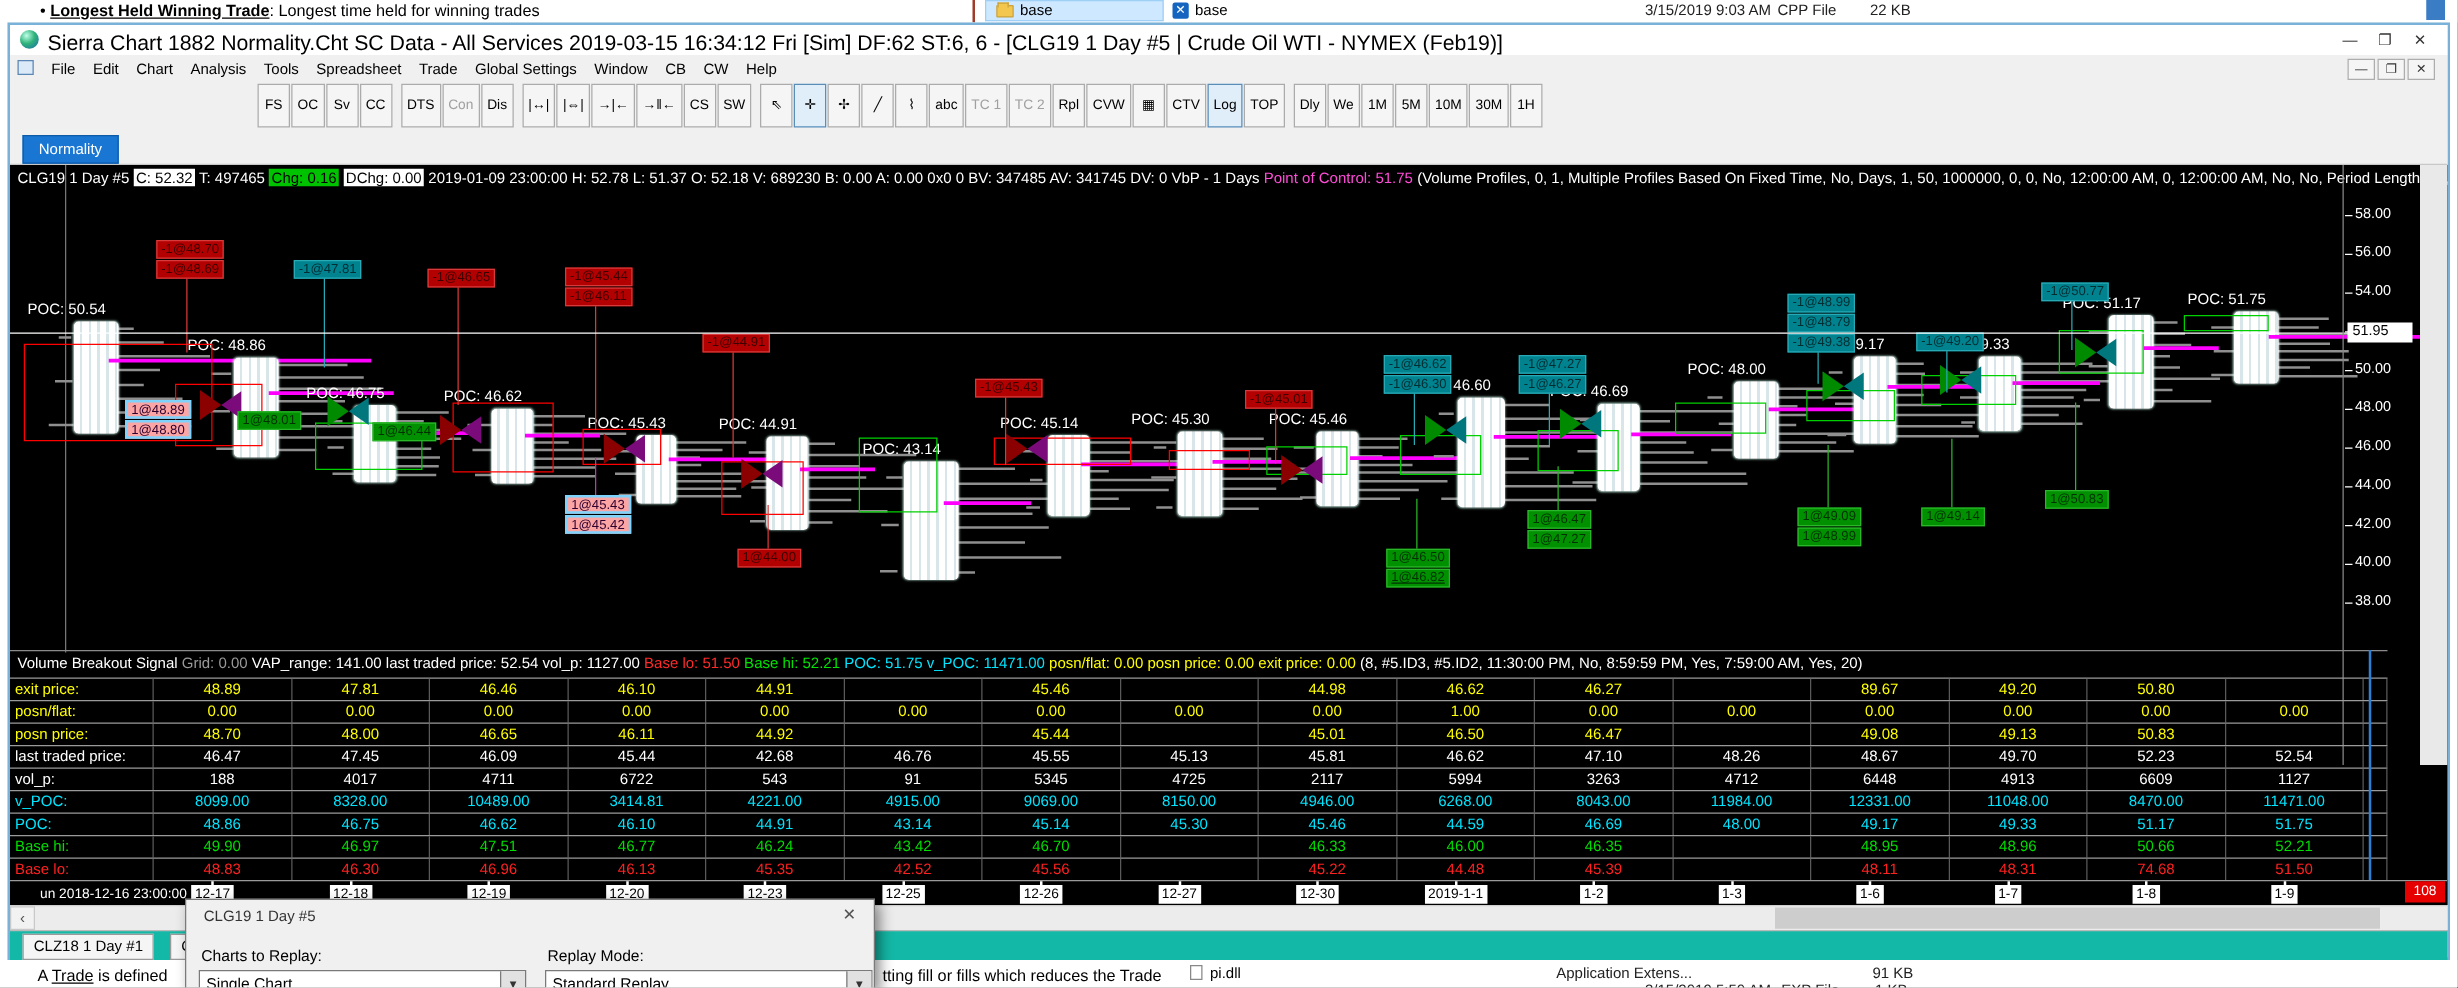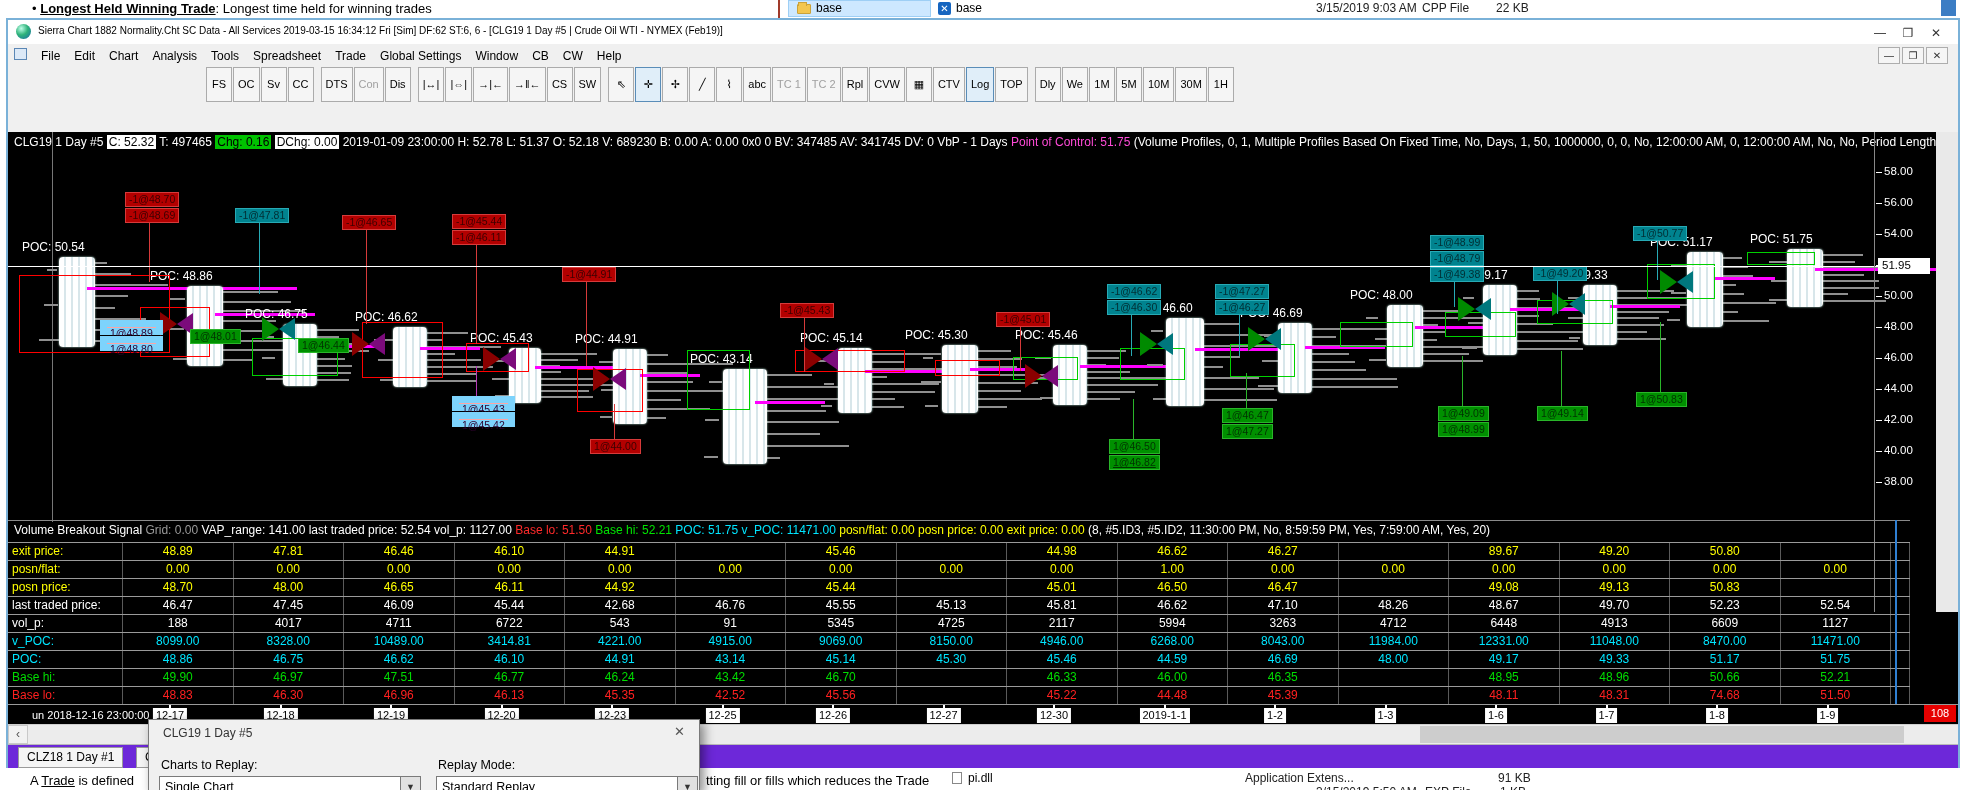--- a/index.html
+++ b/index.html
@@ -34,21 +34,21 @@
   #bg-date3 { position:absolute; left:1316px; top:17px; font-size:12px; color:#222; }
   #bg-type3 { position:absolute; left:1425px; top:17px; font-size:12px; color:#222; }
   #bg-size3 { position:absolute; left:1500px; top:17px; font-size:12px; color:#222; }
 
   
   #win { position:absolute; left:6px; top:18px; width:1954px; height:750px;
     background:#f0f0f0; border:2px solid #7ab1d8; z-index:2; }
   #titlebar { position:absolute; left:0; top:0; width:100%; height:24px; background:#fff; }
   #app-icon { position:absolute; left:8px; top:4px; width:15px; height:15px; border-radius:50%;
     background:radial-gradient(circle at 35% 30%, #bfffe9 0%, #2fb37a 45%, #1668a8 100%); }
-  #title-text { position:absolute; left:30px; top:5px; font-size:10px; color:#000; white-space:nowrap; }
+  #title-text { position:absolute; left:30px; top:5px; font-size:17px; color:#000; white-space:nowrap; }
   #win-controls { position:absolute; right:8px; top:3px; }
   #win-controls span { display:inline-block; width:28px; text-align:center; font-size:12px; color:#333; cursor:default; }
   #menubar { position:absolute; left:0; top:24px; width:100%; height:20px; background:#f0f0f0; }
   #menu-win-icon { position:absolute; left:6px; top:4px; width:13px; height:12px; background:#dce9f7; border:1px solid #5b87b5; }
   #menu-items { position:absolute; left:26px; top:2px; }
   .menu-item { display:inline-block; padding:1px 7px; font-size:12px; color:#000; }
   #mdi-controls { position:absolute; right:10px; top:1px; }
   .mdi-btn { display:inline-block; width:22px; height:17px; margin-left:2px; background:#f5f5f5;
     border:1px solid #adadad; font-size:10px; line-height:15px; text-align:center; color:#333; }
 
@@ -88,21 +88,21 @@
   .trade-rect { position:absolute; background:transparent; }
   .rect-red { border:1px solid #ff0000; }
   .rect-green { border:1px solid #00d000; }
 
   .tri { position:absolute; width:0; height:0; }
 
   .trade-label { position:absolute; height:15px; line-height:13px; font-size:10.5px; padding:0 3px; white-space:nowrap; }
   .lbl-red { background:#b30000; color:#3c0000; border:1px solid #d63a3a; }
   .lbl-teal { background:#00838f; color:#002e33; border:1px solid #27aab5; }
   .lbl-green { background:#009000; color:#003300; border:1px solid #2ab52a; }
-  .lbl-purple { background:#fca5a5; color:#2e002e; border:7px solid #7dd3fc; }
+  .lbl-purple { background:#fca5a5; color:#2e002e; border:2px solid #7dd3fc; }
   .leader { position:absolute; width:1px; }
 
   #price-axis-line { position:absolute; left:1866px; top:0; width:1px; height:480px; background:#888; }
   .ptick { position:absolute; left:1868px; width:6px; height:1px; background:#fff; }
   .plabel { position:absolute; left:1876px; width:60px; color:#fff; font-size:11.5px; }
   #cur-price { position:absolute; left:1870px; top:126px; width:52px; height:16px; background:#fff;
     color:#000; font-size:11.5px; line-height:15px; padding-left:4px; z-index:3; }
   #axis-strip { position:absolute; left:1928px; top:0; width:22px; height:480px; background:#e9e9e9; }
 
   #pane-divider { position:absolute; left:0; top:388px; width:1902px; height:1px; background:#8a8a8a; }
@@ -123,21 +123,21 @@
   .date-tick { position:absolute; top:0; width:2px; height:3px; background:#fff; transform:translateX(-50%); }
   #bar-badge { position:absolute; left:1916px; top:573px; width:32px; height:17px; background:#e60000;
     color:#fff; font-size:11px; text-align:center; line-height:16px; }
   #table-right-line { position:absolute; left:1887px; top:388px; width:2px; height:184px; background:#2f7fd2; }
 
   #hscroll { position:absolute; left:0; top:704px; width:100%; height:20px; background:#ececec; border-top:1px solid #cfcfcf; }
   #hscroll-left { position:absolute; left:0; top:0; width:20px; height:19px; background:#f2f2f2; border:1px solid #c9c9c9;
     font-size:12px; text-align:center; line-height:17px; color:#555; }
   #hscroll-thumb { position:absolute; left:1412px; top:1px; width:484px; height:17px; background:#cdcdcd; }
 
-  #chart-tabs-bottom { position:absolute; left:0; top:724px; width:100%; height:24px; background:#6d28d9; border-top:1px solid #b9b9b9; }
+  #chart-tabs-bottom { position:absolute; left:0; top:724px; width:100%; height:24px; background:#14b8a6; border-top:1px solid #b9b9b9; }
   .bottom-tab { position:absolute; top:2px; height:21px; background:#f5f5f5; border:1px solid #9a9a9a;
     font-size:12px; line-height:19px; padding:0 8px; color:#000; white-space:nowrap; overflow:hidden; }
 
   
   #dialog { position:absolute; left:148px; top:719px; width:552px; height:72px; background:#f0f0f0;
     border:1px solid #7a7a7a; box-shadow:4px 4px 10px rgba(0,0,0,.45); z-index:6; overflow:hidden; }
   #dialog-title { position:absolute; left:14px; top:6px; font-size:12px; color:#333; }
   #dialog-close { position:absolute; right:14px; top:4px; font-size:13px; color:#555; }
   #dlg-label1 { position:absolute; left:12px; top:38px; font-size:12.5px; color:#000; }
   #dlg-label2 { position:absolute; left:289px; top:38px; font-size:12.5px; color:#000; }
@@ -182,20 +182,23 @@
     <div id="title-text">Sierra Chart 1882 Normality.Cht  SC Data - All Services 2019-03-15  16:34:12 Fri [Sim]  DF:62  ST:6, 6 - [CLG19  1 Day   #5 | Crude Oil WTI - NYMEX (Feb19)]</div>
     <div id="win-controls"><span>—</span><span>❐</span><span>✕</span></div>
   </div>
   <div id="menubar">
     <div id="menu-win-icon"></div>
     <div id="menu-items"><span class="menu-item">File</span><span class="menu-item">Edit</span><span class="menu-item">Chart</span><span class="menu-item">Analysis</span><span class="menu-item">Tools</span><span class="menu-item">Spreadsheet</span><span class="menu-item">Trade</span><span class="menu-item">Global Settings</span><span class="menu-item">Window</span><span class="menu-item">CB</span><span class="menu-item">CW</span><span class="menu-item">Help</span></div>
     <div id="mdi-controls"><div class="mdi-btn" style="display: inline-block;">—</div><div class="mdi-btn" style="display: inline-block;">❐</div><div class="mdi-btn" style="display: inline-block;">✕</div></div>
   </div>
   <div id="toolbar">
     <div id="tb-buttons"><div class="tbtn">FS</div><div class="tbtn">OC</div><div class="tbtn">Sv</div><div class="tbtn">CC</div><div class="tbsep" style="display: inline-block;"></div><div class="tbtn">DTS</div><div class="tbtn disabled">Con</div><div class="tbtn">Dis</div><div class="tbsep" style="display: inline-block;"></div><div class="tbtn">|↔|</div><div class="tbtn">|⇔|</div><div class="tbtn">→|←</div><div class="tbtn">→‖←</div><div class="tbtn">CS</div><div class="tbtn">SW</div><div class="tbsep" style="display: inline-block;"></div><div class="tbtn">⇖</div><div class="tbtn pressed">✛</div><div class="tbtn">✢</div><div class="tbtn">╱</div><div class="tbtn">⌇</div><div class="tbtn">abc</div><div class="tbtn disabled">TC 1</div><div class="tbtn disabled">TC 2</div><div class="tbtn">Rpl</div><div class="tbtn">CVW</div><div class="tbtn">▦</div><div class="tbtn">CTV</div><div class="tbtn pressed">Log</div><div class="tbtn">TOP</div><div class="tbsep" style="display: inline-block;"></div><div class="tbtn">Dly</div><div class="tbtn">We</div><div class="tbtn">1M</div><div class="tbtn">5M</div><div class="tbtn">10M</div><div class="tbtn">30M</div><div class="tbtn">1H</div></div>
+  </div>
+  <div id="tabrow">
+    <div id="chart-tab">Normality</div>
   </div>
 
   <div id="chart">
     <div id="status-line"><span class="seg-w">CLG19  1 Day   #5  </span><span class="seg-bw">C: 52.32</span><span class="seg-w"> T: 497465  </span><span class="seg-bg">Chg: 0.16</span><span class="seg-w"> </span><span class="seg-bw">DChg: 0.00</span><span class="seg-w"> 2019-01-09  23:00:00  H: 52.78  L: 51.37  O: 52.18  V: 689230  B: 0.00  A: 0.00  0x0  0  BV: 347485  AV: 341745  DV: 0  VbP - 1 Days   </span><span class="seg-m">Point of Control: 51.75</span><span class="seg-w">   (Volume Profiles, 0, 1, Multiple Profiles Based On Fixed Time, No, Days, 1, 50, 1000000, 0, 0, No, 12:00:00 AM, 0, 12:00:00 AM, No, No, Period Length, 70, No, Total V</span></div>
     <div id="cross-vline"></div>
     <div id="profiles">
         <div class="wing" style="left: 81px; top: 130px; width: 18px;"></div>
         <div class="wing" style="left: 81px; top: 141px; width: 42px;"></div>
         <div class="wing" style="left: 81px; top: 152px; width: 79px;"></div>
         <div class="wing" style="left: 81px; top: 163px; width: 39px;"></div>

